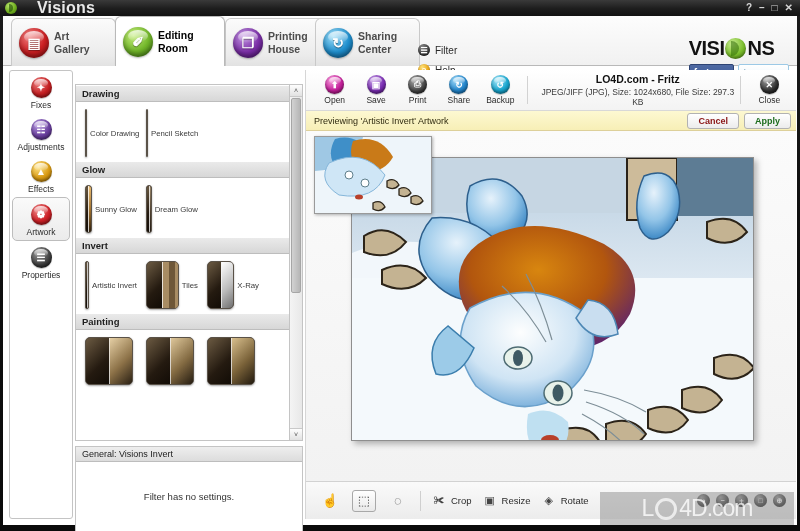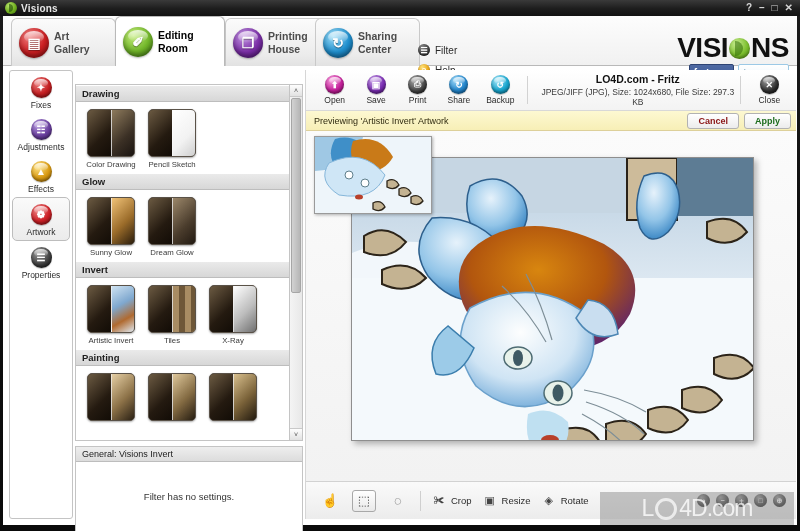--- a/index.html
+++ b/index.html
@@ -25,21 +25,21 @@
   .tb-logo {
     width: 12px; height: 12px; margin-left: 5px; border-radius: 50%;
     background: radial-gradient(circle at 35% 30%, #b6e36a 0%, #6fae1e 55%, #3d6c0a 100%);
     position: relative; flex: none;
   }
   .tb-logo::after{
     content:""; position:absolute; left:4px; top:2px; width:4px; height:8px;
     border-radius: 0 6px 6px 0; background:#214f04; opacity:.65;
   }
   .tb-title {
-    color: #e8e8e8; font-size: 10px; font-weight: bold; margin-left: 4px;
+    color: #e8e8e8; font-size: 16px; font-weight: bold; margin-left: 20px;
     letter-spacing: .2px;
   }
   .tb-btns { margin-left: auto; display: flex; align-items: center; gap: 7px; padding-right: 7px; }
   .tb-btns span { color: #d6d6d6; font-size: 10px; font-weight: bold; line-height: 10px; }
 
   
   .body {
     position: absolute; left: 3px; top: 16px; width: 794px; height: 509px;
     background: #fff;
   }
@@ -82,21 +82,21 @@
   .menu-item span.txt { font-size:10px; color:#2a2a2a; }
   .mini-orb { width:12px; height:12px; border-radius:50%; flex:none; position:relative;
               box-shadow: inset 0 -1px 2px rgba(0,0,0,.4); }
   .mini-dark { background: radial-gradient(circle at 35% 28%, #8d8d8d 0%, #3b3b3b 60%, #111 100%); }
   .mini-yellow { background: radial-gradient(circle at 35% 28%, #ffe27a 0%, #e8a211 60%, #9c6503 100%); }
   .mini-glyph { position:absolute; inset:0; display:flex; align-items:center; justify-content:center;
                 color:#fff; font-size:8px; font-weight:bold; }
 
   
   .brand { position:absolute; right:8px; top:20px; text-align:right; }
-  .brand-word { font-size: 28px; font-weight: bold; letter-spacing:-0.5px; line-height:24px;
+  .brand-word { font-size: 20px; font-weight: bold; letter-spacing:-0.5px; line-height:24px;
                 color:#111; font-family:"Liberation Sans", sans-serif; display:flex; align-items:center; }
   .brand-o { width: 21px; height: 21px; border-radius:50%; margin:0 1px;
              background: radial-gradient(circle at 35% 28%, #c8ec90 0%, #7cbf2e 55%, #49820f 100%);
              position: relative; box-shadow: inset 0 -2px 3px rgba(0,0,0,.3);}
   .brand-o::after{content:""; position:absolute; left:6px; top:3px; width:8px; height:15px;
       border-radius:0 9px 9px 0; background:#2f6b06; opacity:.55;}
   .share-row { display:flex; gap:4px; margin-top:4px; justify-content:flex-end; }
   .sbtn { display:flex; align-items:center; gap:3px; font-size:9.5px; font-weight:bold; color:#fff;
           padding:2px 7px 2px 4px; border-radius:2px; cursor:pointer; }
   .sbtn-fb { background: linear-gradient(180deg,#4e69a2 0%,#3b5998 100%); border:1px solid #2d4373; }
@@ -132,21 +132,21 @@
   .fscroll {
     position:absolute; left:0; top:14px; width:228px; height:357px;
     border:1px solid #c4c4c4; background:#fff; overflow:hidden;
   }
   .grp-head {
     background: linear-gradient(180deg,#eaeaea 0%,#d7d7d7 100%);
     border-top:1px solid #fff; border-bottom:1px solid #bdbdbd;
     font-size:9.5px; font-weight:bold; color:#1f1f1f; padding:2px 0 2px 6px;
   }
   .thumbs { display:flex; gap:9px; padding:7px 0 4px 9px; }
-  .thumb-cell { width:52px; display:flex; flex-direction:column; align-items:center; gap:3px; cursor:pointer; }
+  .thumb-cell { width:52px; display:flex; align-items:center; gap:3px; cursor:pointer; }
   .thumb {
     width:48px; height:48px; border:1px solid #5a5248; border-radius:5px; overflow:hidden;
     box-shadow: 0 1px 2px rgba(0,0,0,.35); position:relative; background:#2a2018;
   }
   .thumb .half { position:absolute; top:0; height:100%; width:50%; }
   .thumb .lh { left:0; }
   .thumb .rh { right:0; border-left:1px solid rgba(255,255,255,.75); }
   .thumb-cap { font-size:7.8px; color:#3a3a3a; white-space:nowrap; }
 
   .fscroll-bar { position:absolute; right:0; top:14px; width:14px; height:357px;

